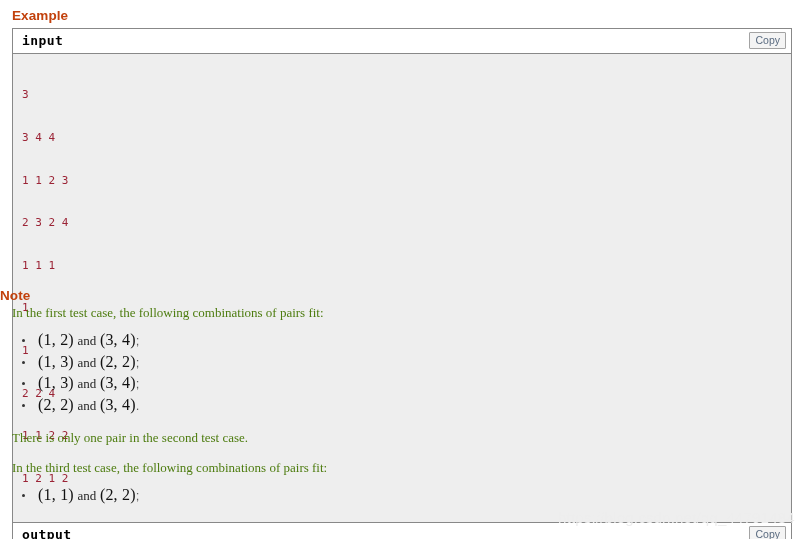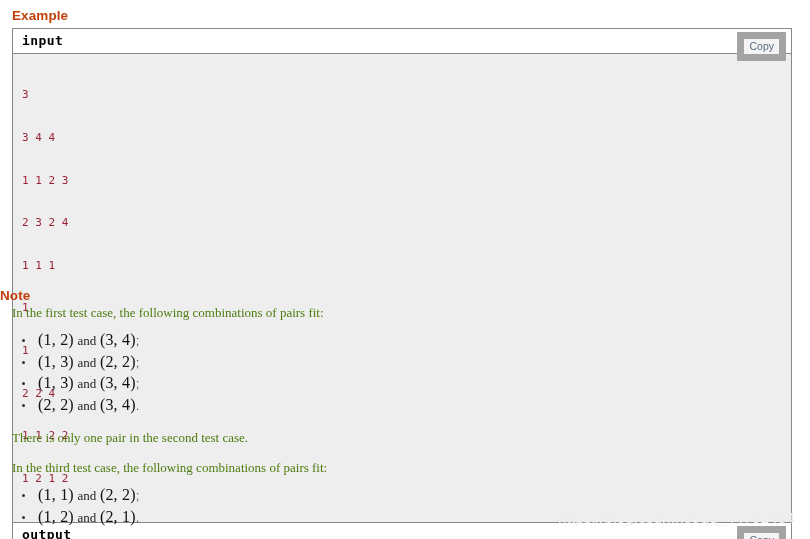--- a/index.html
+++ b/index.html
@@ -75,21 +75,21 @@
     letter-spacing: 0.4px;
   }
   .copy-btn {
     position: absolute;
     right: 5px;
     top: 3px;
     font-family: "Liberation Sans", sans-serif;
     font-size: 10.5px;
     color: #5a6b80;
     background: #f4f4f4;
-    border: 7px solid #a3a3a3;
+    border: 1px solid #a3a3a3;
     border-radius: 1px;
     padding: 1px 5px 2px 5px;
     line-height: 12px;
     cursor: pointer;
   }
 
   .sample-body {
     background: #eeeeee;
     padding: 6px 9px 8px 9px;
     font-family: "DejaVu Sans Mono", monospace;
@@ -251,24 +251,19 @@
     <p class="note-para">There is only one pair in the second test case.</p>
 
     <p class="note-para tight">In the third test case, the following combinations of pairs fit:</p>
 
     <ul class="pair-list">
       <li>
         <span class="mathy">(1, 1)</span>
         <span class="conj">and</span>
         <span class="mathy">(2, 2)</span><span class="punct">;</span>
       </li>
-      <li>
-        <span class="mathy">(1, 2)</span>
-        <span class="conj">and</span>
-        <span class="mathy">(2, 1)</span><span class="punct">.</span>
-      </li>
     </ul>
 
   </div>
 
   <div id="watermark">https://blog.csdn.net/qq_44791484</div>
 
 </div>
 
 </body></html>

